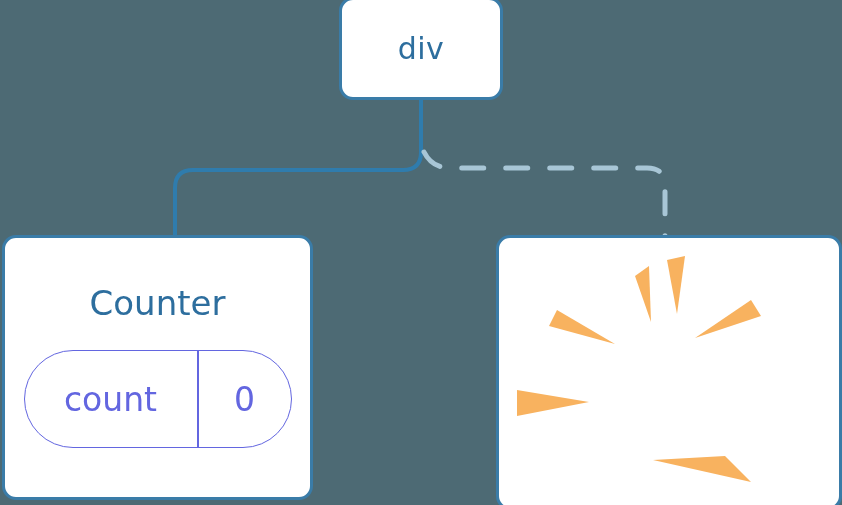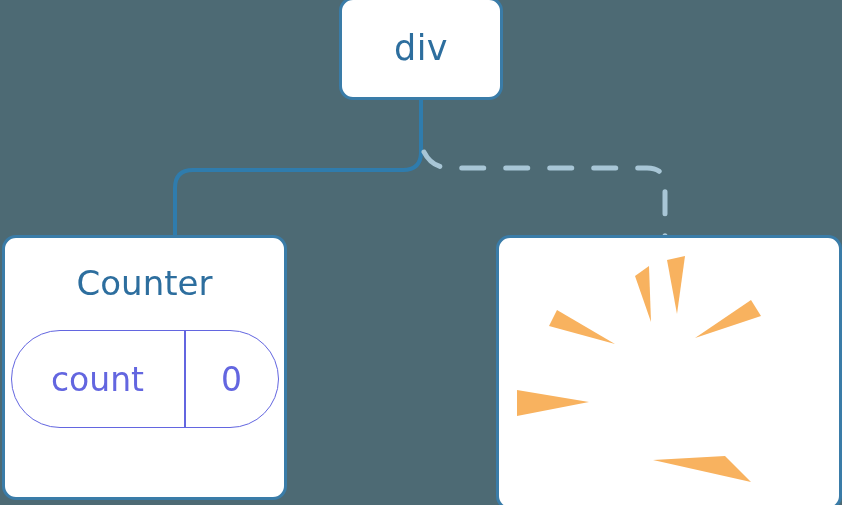--- a/index.html
+++ b/index.html
@@ -46,33 +46,33 @@
 
   
   #node-div {
     left: 339px;
     top: -3px;
     width: 164px;
     height: 103px;
     justify-content: center;
   }
   #node-div .node-title {
-    font-size: 35px;
+    font-size: 30px;
     color: #2d6e9e;
     letter-spacing: 0.5px;
     line-height: 1;
   }
 
   
   #node-counter {
     left: 2px;
     top: 235px;
-    width: 285px;
+    width: 311px;
     height: 265px;
-    padding-top: 28px;
+    padding-top: 48px;
   }
   #node-counter .node-title {
     font-size: 34px;
     color: #2d6e9e;
     line-height: 1;
     margin-bottom: 30px;
   }
 
   
   .state-pill {

